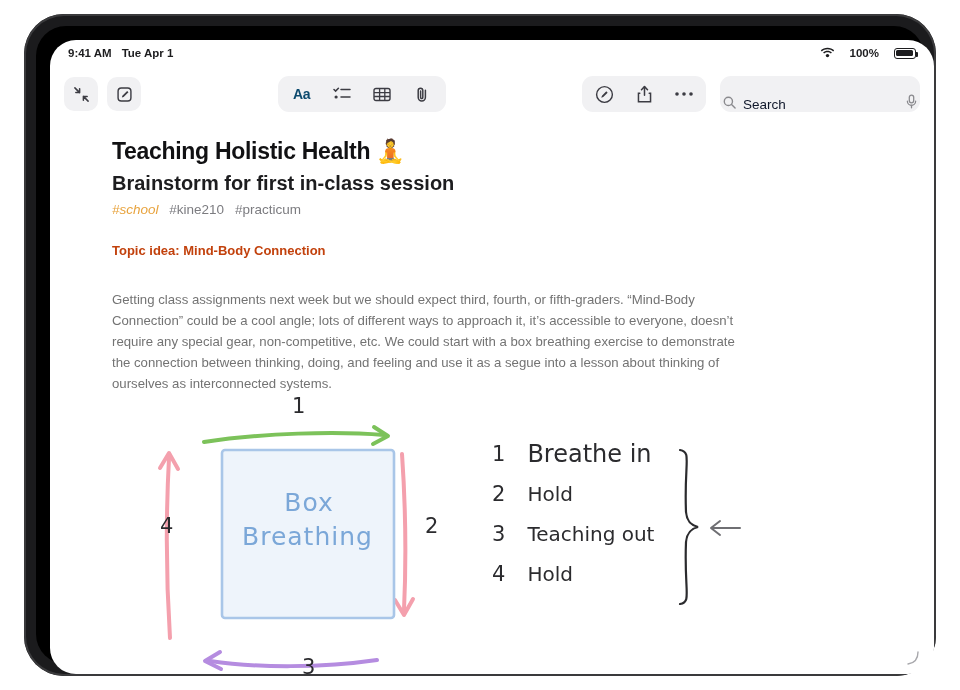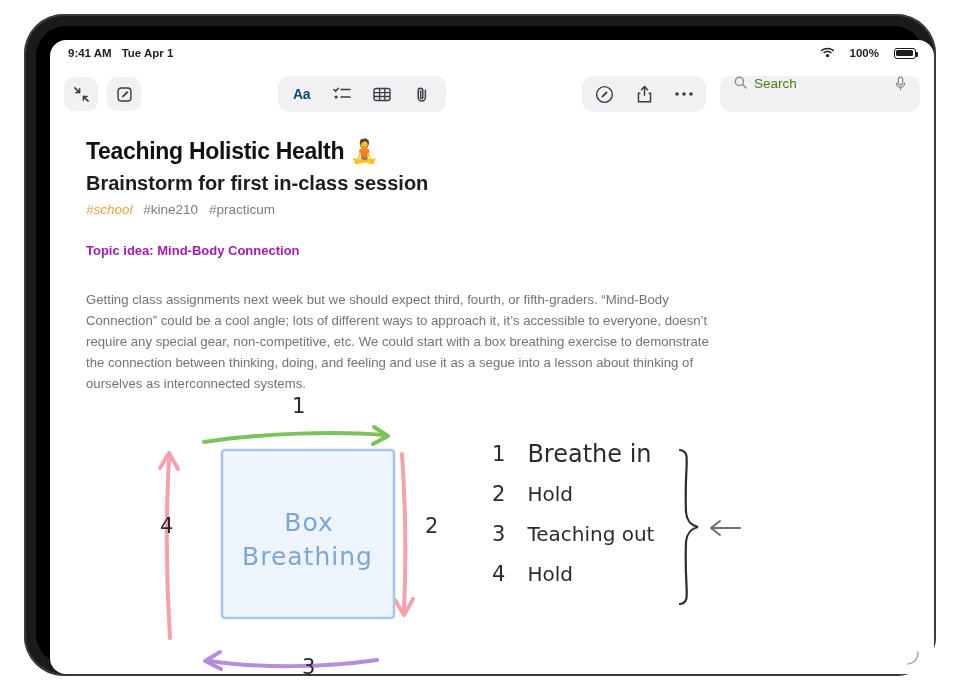--- a/index.html
+++ b/index.html
@@ -24,21 +24,21 @@
     left: 12px; top: 12px;
     width: 888px; height: 638px;
     background: #000;
     border-radius: 30px;
   }
   #screen {
     position: absolute;
     left: 14px; top: 14px;
     width: 884px; height: 634px;
     background: #ffffff;
-    border-radius: 16px;
+    border-radius: 26px;
     overflow: hidden;
   }
 
   
   #statusbar {
     position: absolute; left: 0; top: 0;
     width: 884px; height: 26px;
     display: flex; align-items: center;
     padding: 0 18px;
     font-size: 11.5px; font-weight: bold; color: #1d1d1f;
@@ -81,43 +81,43 @@
     display: flex; align-items: center; padding: 0 4px;
   }
   .tb-group .g-item {
     width: 40px; height: 30px; display: flex; align-items: center; justify-content: center;
     color: #0c4a6e;
   }
   #center-tools { margin-left: auto; }
   #right-tools { margin-left: auto; display: flex; align-items: center; }
   #search-pill {
     height: 36px; width: 200px; border-radius: 11px; background: #f1f1f3;
-    display: flex; align-items: flex-start; padding: 0 14px; margin-left: 14px;
-    color: #4d7c0f; font-size: 13.5px; gap: 7px;
+    display: flex; align-items: flex-end; padding: 0 3px; margin-left: 14px;
+    color: #0f172a; font-size: 13.5px; gap: 7px;
   }
   #search-pill .ph { flex: 1; }
 
   
   #note {
     position: absolute; left: 0; top: 82px;
     width: 884px; height: 552px;
     overflow: hidden;
   }
-  .pad { padding: 16px 62px 0 36px; }
+  .pad { padding: 16px 62px 0 62px; }
   h1.note-title {
     margin: 0; font-size: 23px; font-weight: bold; letter-spacing: -0.3px;
     color: #111113;
   }
   h2.note-sub {
     margin: 7px 0 0 0; font-size: 20px; font-weight: bold; color: #1d1d1f;
   }
   .tags { margin-top: 7px; font-size: 13.5px; color: #7c7c80; }
   .tags .tag-hl { color: #e8a33d; font-style: italic; }
   .tags .tag { margin-left: 7px; }
-  .topic { margin-top: 26px; font-size: 13px; font-weight: bold; color: #a21caf; }
+  .topic { margin-top: 26px; font-size: 13px; font-weight: bold; color: #c2410c; }
   .para {
     margin-top: 31px; font-size: 13.2px; line-height: 21px; color: #737373;
     max-width: 630px;
   }
 
   
   #sketch { position: absolute; left: 62px; top: 280px; }
   .hand {
     font-family: "DejaVu Sans", sans-serif;
   }
@@ -286,21 +286,21 @@
               <path d="M608 119 L599 126 L608 133" stroke="#6f6f73" stroke-width="2" fill="none" stroke-linecap="round" stroke-linejoin="round"></path>
             </g>
           </svg>
 
           
           <div class="hand" style="position:absolute;left:180px;top:-8px;font-size:21px;color:#2b2b2e;">1</div>
           <div class="hand" style="position:absolute;left:313px;top:112px;font-size:21px;color:#2b2b2e;">2</div>
           <div class="hand" style="position:absolute;left:190px;top:253px;font-size:21px;color:#2b2b2e;">3</div>
           <div class="hand" style="position:absolute;left:48px;top:112px;font-size:21px;color:#2b2b2e;">4</div>
 
-          <div class="hand" style="position:absolute;left:140px;top:104px;font-size:25px;color:#7ba7d8;line-height:34px;letter-spacing:1px;">
+          <div class="hand" style="position:absolute;left:140px;top:84px;font-size:25px;color:#7ba7d8;line-height:34px;letter-spacing:1px;">
             <div style="text-align:center;width:114px;">Box</div>
             <div style="text-align:center;width:114px;margin-left:-10px;">Breathing</div>
           </div>
 
           
           <div style="position:absolute;left:380px;top:32px;color:#2b2b2e;">
             <div style="display:flex;gap:22px;height:40px;align-items:center;">
               <span class="hand" style="font-size:21px;">1</span>
               <span class="hand" style="font-size:24px;">Breathe in</span>
             </div>

